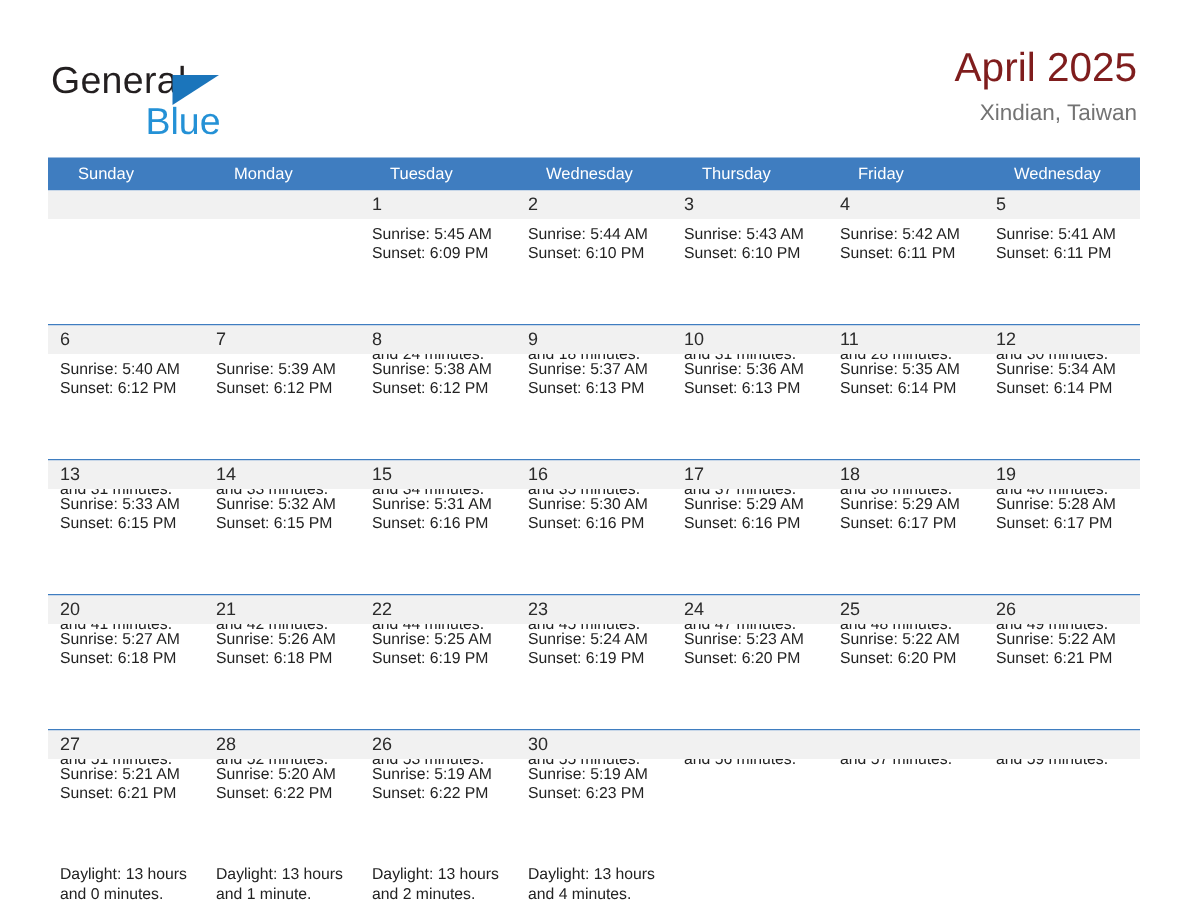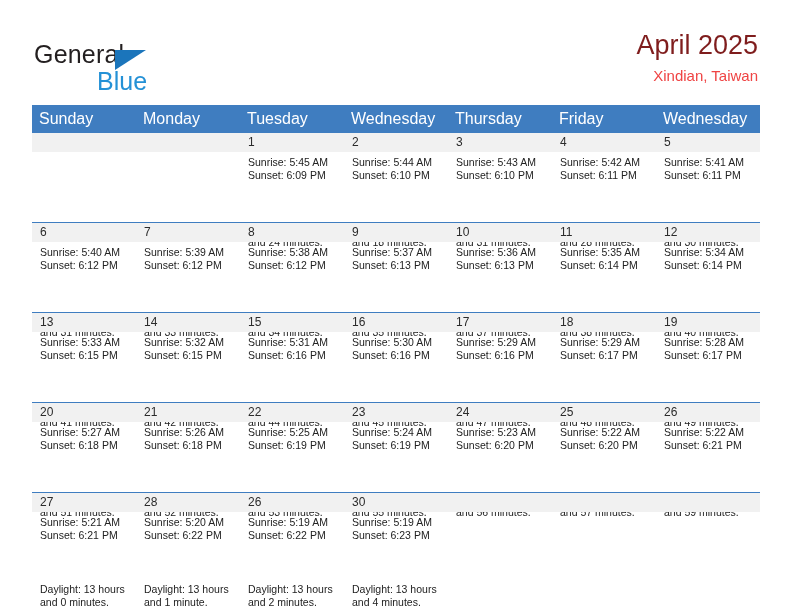--- a/index.html
+++ b/index.html
@@ -70,42 +70,42 @@
     text-align: right;
   }
   .cal-title {
     font-size: 27px;
     color: #7f1d1d;
     line-height: 34px;
     white-space: nowrap;
   }
   .cal-sub {
     font-size: 15px;
-    color: #ef4444;
+    color: #737373;
     line-height: 22px;
     margin-top: 3px;
     white-space: nowrap;
   }
 
   
   .cal {
     position: absolute;
     left: 32px;
     top: 105px;
     width: 728px;
     border-collapse: collapse;
     table-layout: fixed;
   }
   .cal th {
     background: #3f7dc0;
     color: #ffffff;
-    font-size: 16px;
+    font-size: 11px;
     font-weight: normal;
     text-align: left;
-    padding: 5px 0 5px 7px;
+    padding: 5px 0 5px 20px;
     height: 20px;
     box-sizing: border-box;
   }
   .week-row > td {
     padding: 0;
     vertical-align: top;
     border-top: 1.5px solid #3f7dc0;
   }
   .week-row.first > td {
     border-top: none;

